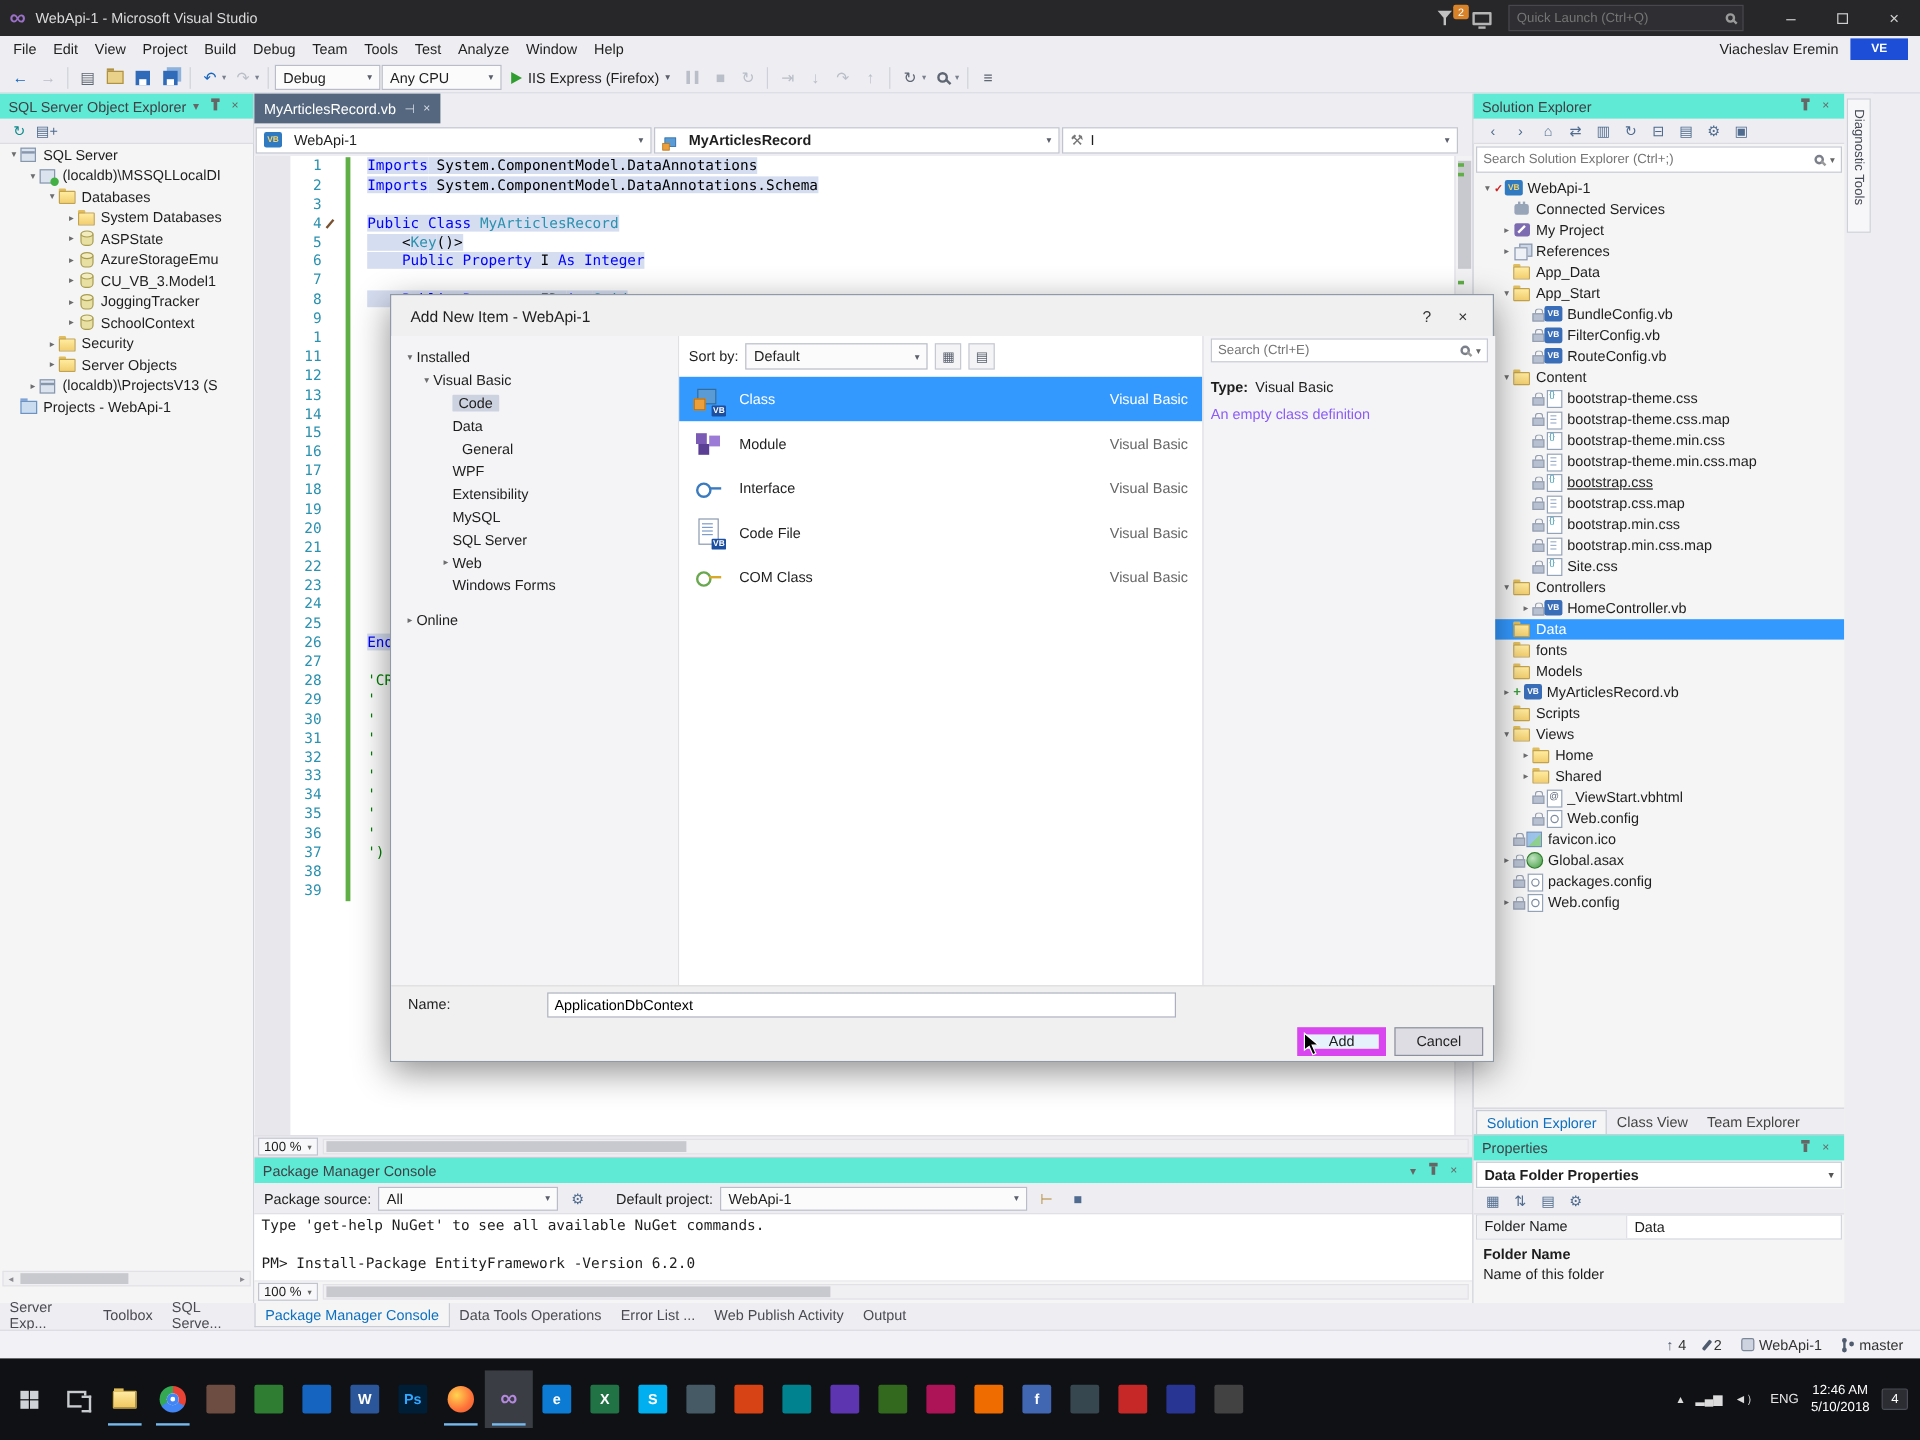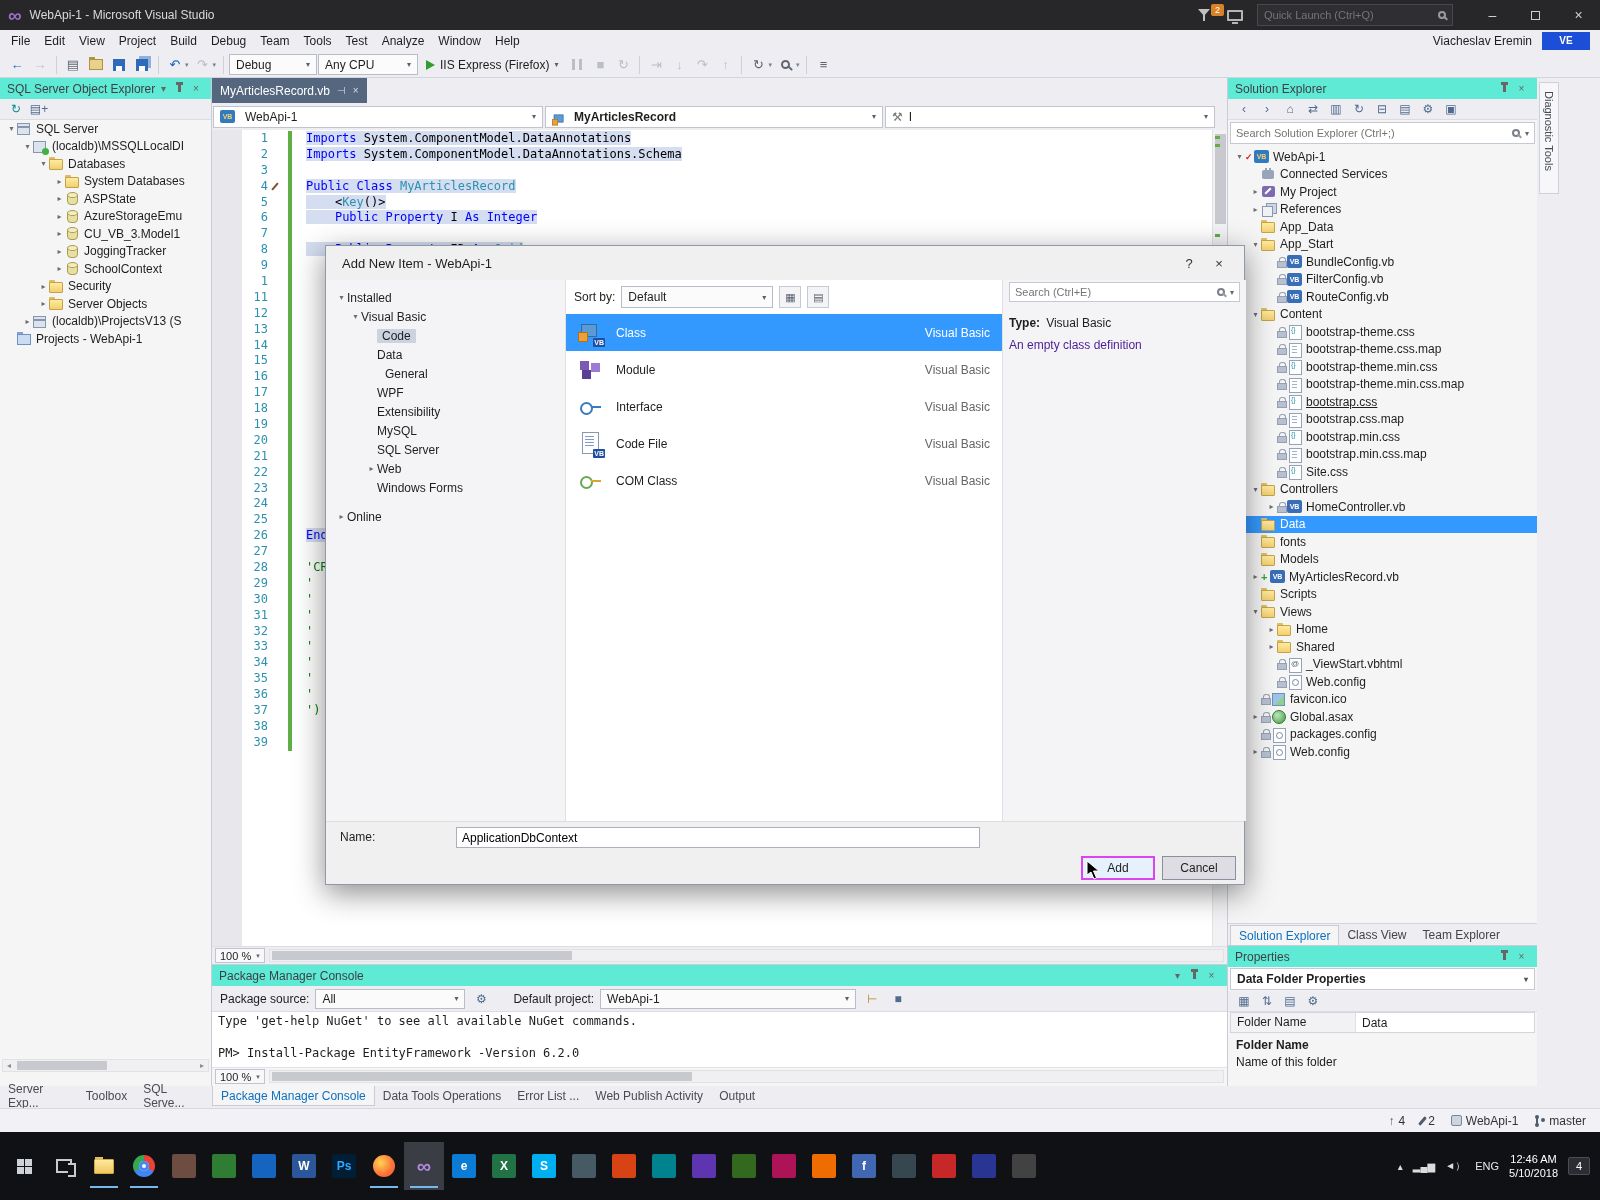--- a/index.html
+++ b/index.html
@@ -206,26 +206,26 @@
 .ic-interface::after{content:"";position:absolute;left:13px;top:12px;width:10px;height:2px;background:#3a7bbf}
 .ic-codefile::before{content:"";position:absolute;left:4px;top:1px;width:15px;height:20px;background:#fff;border:1px solid #8a99ae}
 .ic-codefile::after{content:"";position:absolute;left:7px;top:5px;width:9px;height:1px;background:#7d9cc8;box-shadow:0 3px 0 #7d9cc8,0 6px 0 #7d9cc8,0 9px 0 #7d9cc8}
 .ic-comclass::before{content:"";position:absolute;left:2px;top:8px;width:9px;height:9px;border:2px solid #6aa84f;border-radius:50%}
 .ic-comclass::after{content:"";position:absolute;left:13px;top:12px;width:10px;height:2px;background:#d8a928}
 .vbtag{position:absolute;right:-1px;bottom:-1px;background:#1c4fa0;color:#fff;font-size:7px;font-weight:bold;line-height:9px;padding:0 1px;border-radius:1px}
 #dlg-right{position:absolute;left:676px;top:34px;width:244px;height:541px;background:#f4f4f6;border-left:1px solid #e0e0e4;padding:2px 6px}
 .dlg-search{height:20px;background:#fff;border:1px solid #c5c9d4;display:flex;align-items:center;gap:5px;padding:0 5px}
 .dlg-search input{flex:1;border:none;outline:none;font-size:11px;color:#6d7078;background:transparent}
 .type-row{margin-top:14px;display:flex;gap:6px}
-.desc-row{margin-top:8px;color:#4c1d95}
+.desc-row{margin-top:8px;color:#8b5cf6}
 #dlg-bottom{position:absolute;left:0;top:575px;width:918px;height:63px;background:#f0f0f0;border-top:1px solid #ddd}
 .name-row{position:absolute;left:14px;top:8px;display:flex;align-items:center}
 .name-row input{position:absolute;left:116px;top:-3px;width:524px;height:21px;border:1px solid #aab0bc;padding:0 5px;font-size:12px;outline:none;background:#fff}
 .dlg-btn{position:absolute;top:34px;width:74px;height:24px;background:#dddde3;border:1px solid #8b919c;display:flex;align-items:center;justify-content:center;font-size:12px;color:#1e1e1e}
-.dlg-btn.primary{background:#e5f1fb;border:2px solid #d946ef;left:755px}
+.dlg-btn.primary{background:#e5f1fb;border:6px solid #d946ef;left:755px}
 #btn-cancel{left:836px}
 #cursor{position:absolute;left:1086px;top:860px;z-index:99}
 </style>
 </head>
 <body>
 
 <div id="titlebar">
   <span class="vs-logo">∞</span>
   <span class="title">WebApi-1 - Microsoft Visual Studio</span>
   <span class="spacer"></span>

